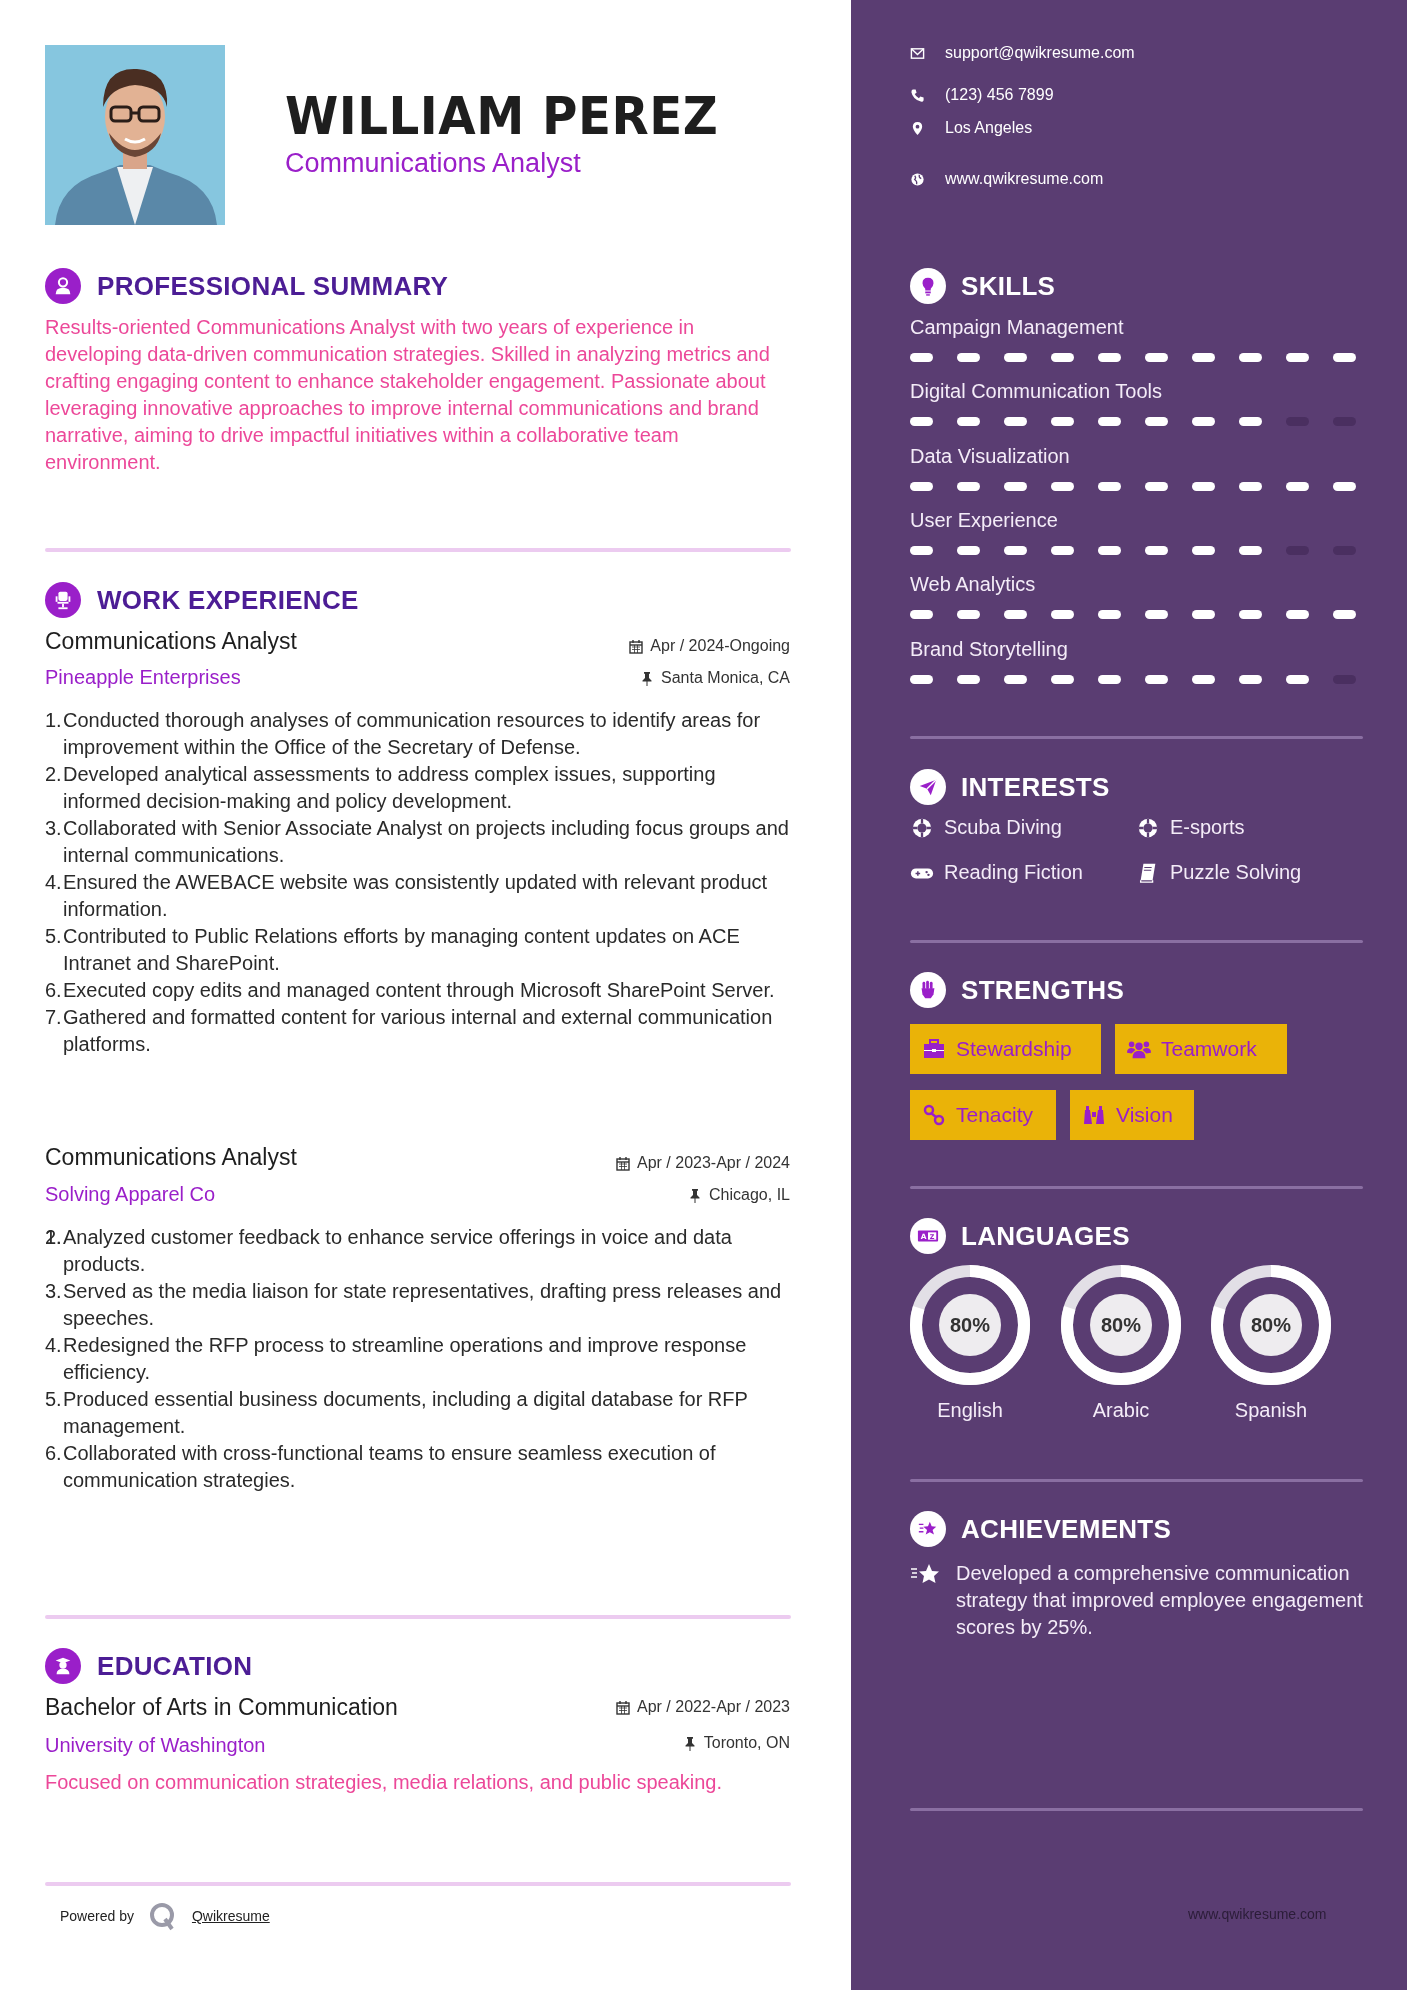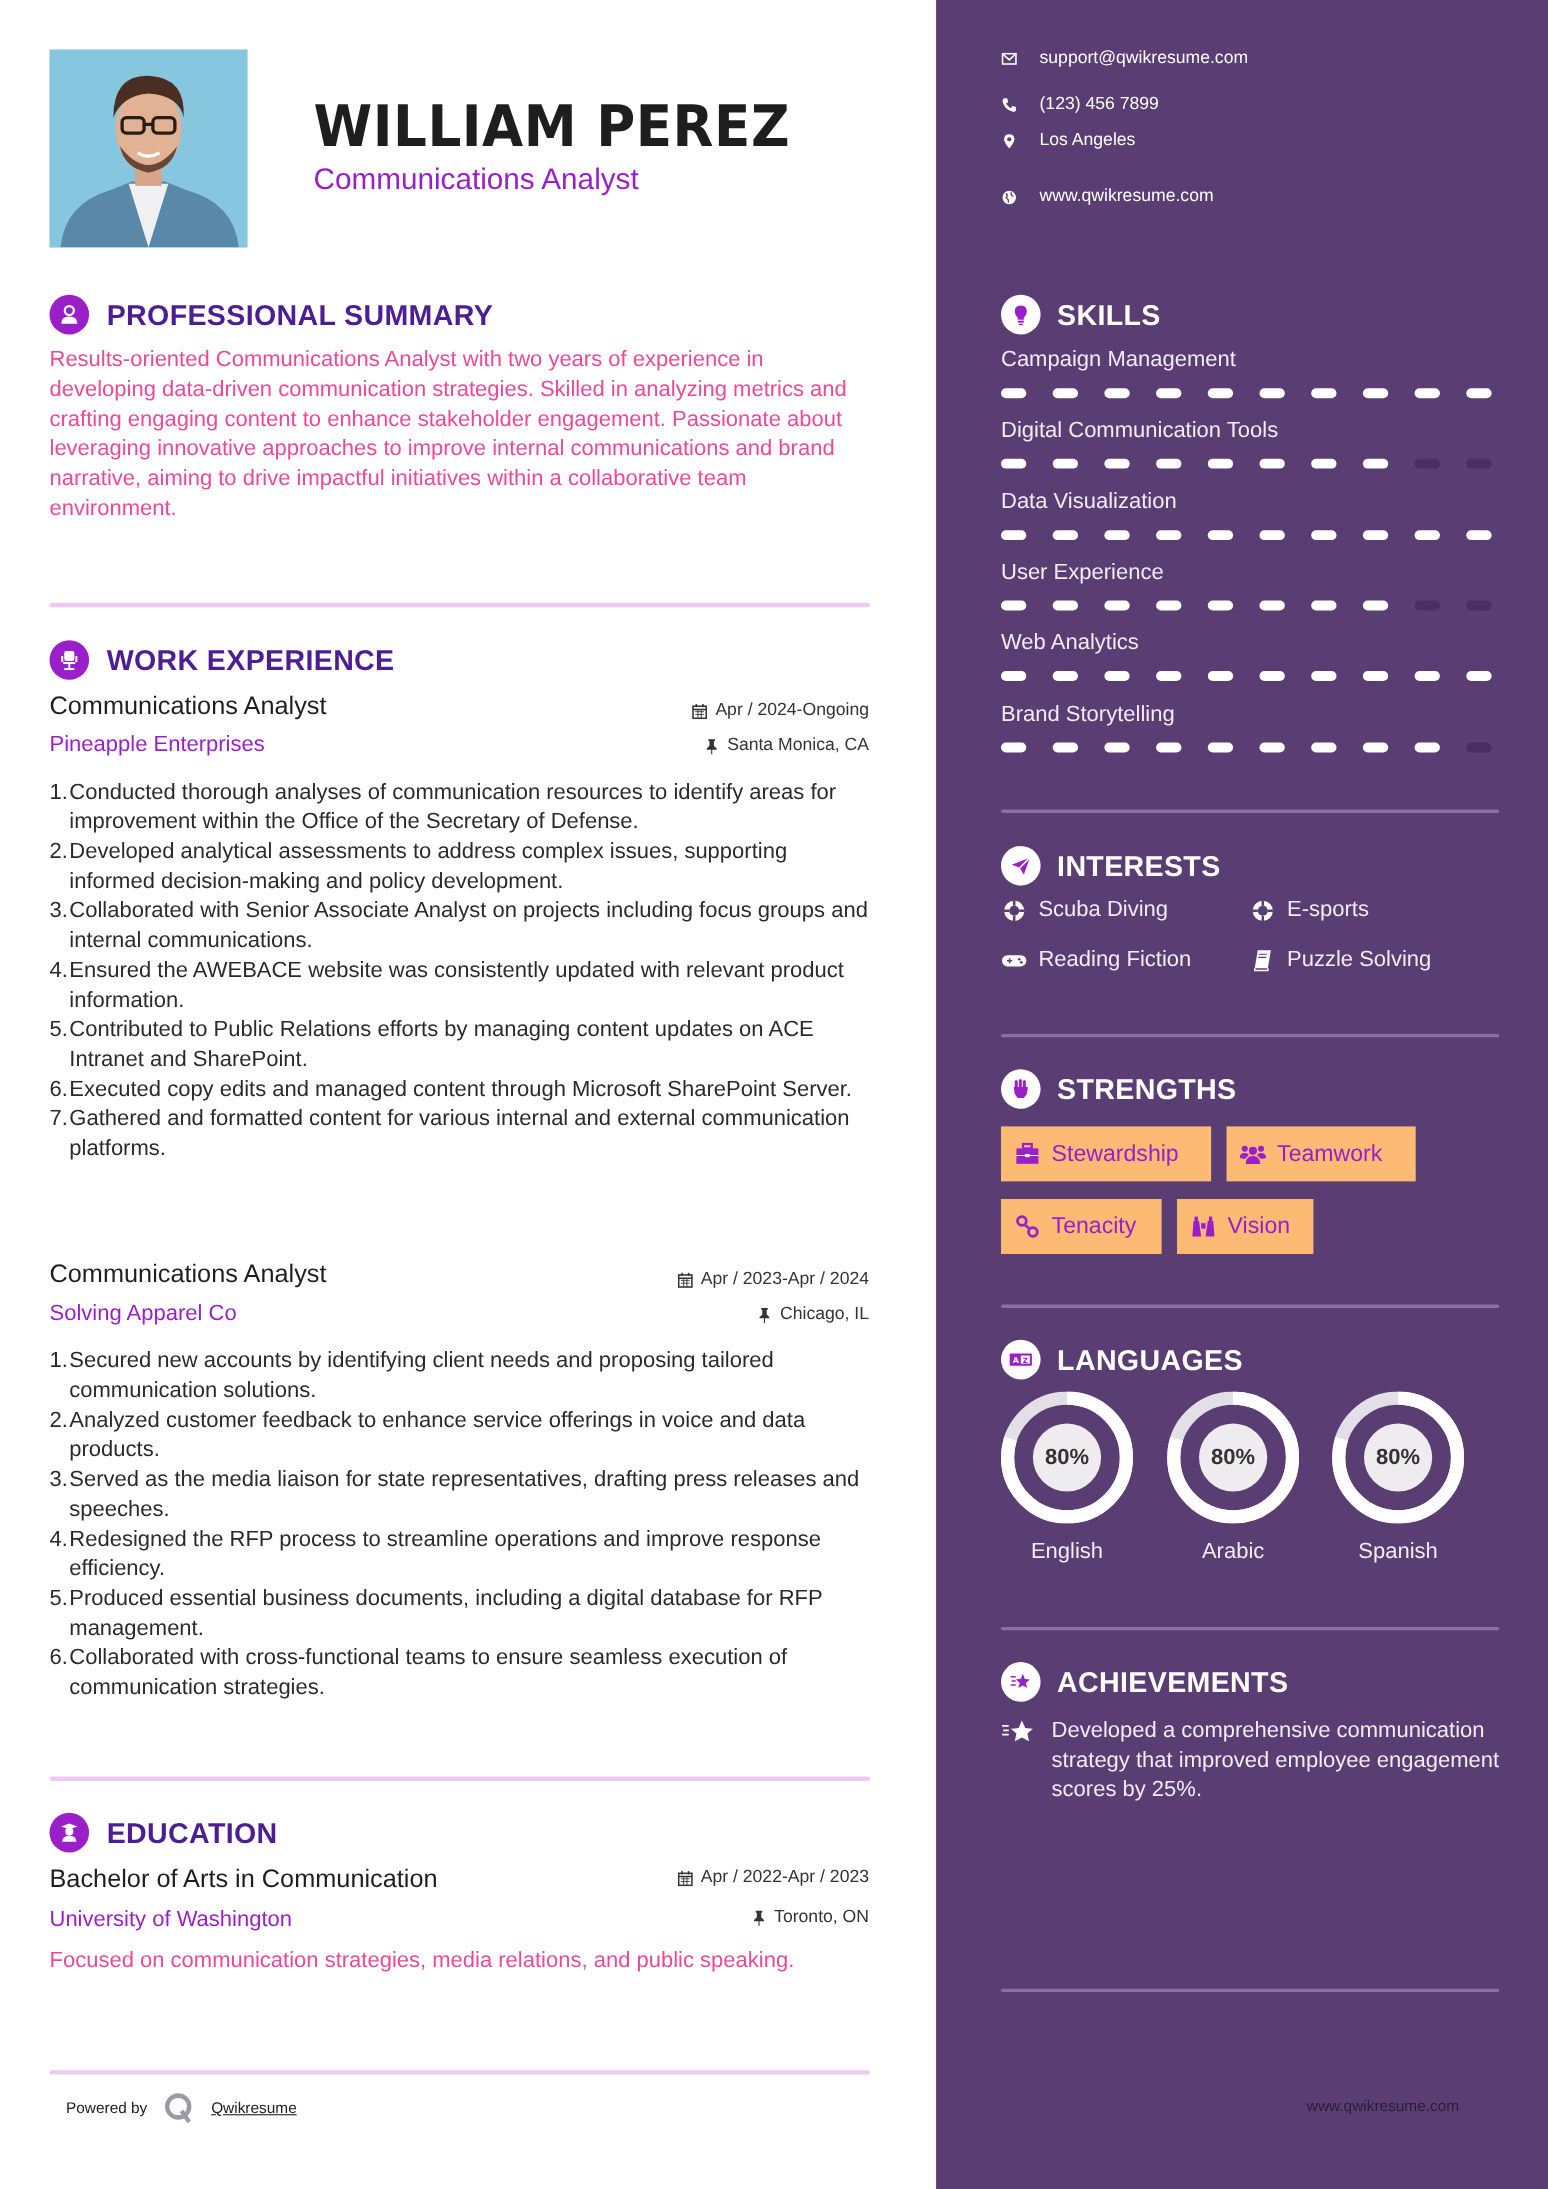--- a/index.html
+++ b/index.html
@@ -52,21 +52,21 @@
   .rs-divider { position: absolute; left: 910px; width: 453px; height: 3px; background: #8a6fa2; border-radius: 2px; }
 
   .skill-label { position: absolute; left: 910px; font-size: 20px; color: #f4ecf8; white-space: nowrap; }
   .skill-bar { position: absolute; left: 910px; display: flex; gap: 24px; }
   .skill-bar .dash { width: 23px; height: 9px; border-radius: 5px; background: #fff; }
   .skill-bar .dash.off { background: #4a2f60; }
 
   .interest { position: absolute; display: flex; align-items: center; gap: 10px; font-size: 20px; color: #f4ecf8; white-space: nowrap; }
   .interest svg { width: 24px; height: 22px; }
 
-  .chip { position: absolute; height: 50px; background: #fdba74; display: flex; align-items: center; gap: 10px; padding: 0 12px; font-size: 21px; color: #9a1fc9; white-space: nowrap; }
+  .chip { position: absolute; height: 50px; background: #eab308; display: flex; align-items: center; gap: 10px; padding: 0 12px; font-size: 21px; color: #9a1fc9; white-space: nowrap; }
   .chip svg { width: 24px; height: 22px; }
 
   .lang { position: absolute; width: 120px; text-align: center; }
   .ring { width: 120px; height: 120px; position: relative; }
   .ring svg { width: 120px; height: 120px; display: block; }
   .ring .pct { position: absolute; left: 0; top: 0; width: 120px; height: 120px; display: flex; align-items: center; justify-content: center; font-size: 20px; font-weight: 700; color: #333; }
   .lang-name { margin-top: 14px; font-size: 20px; color: #f4ecf8; }
 
   .ach { position: absolute; left: 910px; width: 460px; display: flex; gap: 14px; font-size: 20px; line-height: 27px; color: #f4ecf8; }
   .ach svg { flex: 0 0 32px; width: 32px; height: 28px; margin-top: 0px; }
@@ -166,21 +166,21 @@
       <span>Apr / 2023-Apr / 2024</span>
     </div>
     <div class="job-company" style="top:1183px;">Solving Apparel Co</div>
     <div class="job-meta" style="top:1186px;">
       <svg viewBox="0 0 14 15">
           <path d="M4 1h6v1.5l-1 .5v4l2.5 2.5v1h-4V15h-1v-4.5h-4v-1L5 7V3l-1-.5z" fill="#333"></path>
         </svg>
       <span>Chicago, IL</span>
     </div>
     <ol class="bullets" style="top:1224px;">
-      <li><span class="num">1.</span><span>Secured new accounts by identifying client needs and proposing tailored communication solutions.</span></li>
+      <li><span class="num">1.</span></li>
       <li><span class="num">2.</span><span>Analyzed customer feedback to enhance service offerings in voice and data products.</span></li>
       <li><span class="num">3.</span><span>Served as the media liaison for state representatives, drafting press releases and speeches.</span></li>
       <li><span class="num">4.</span><span>Redesigned the RFP process to streamline operations and improve response efficiency.</span></li>
       <li><span class="num">5.</span><span>Produced essential business documents, including a digital database for RFP management.</span></li>
       <li><span class="num">6.</span><span>Collaborated with cross-functional teams to ensure seamless execution of communication strategies.</span></li>
     </ol>
 
     <div class="divider" style="top:1615px;"></div>
 
     <div class="sec-head" style="top:1648px;">

